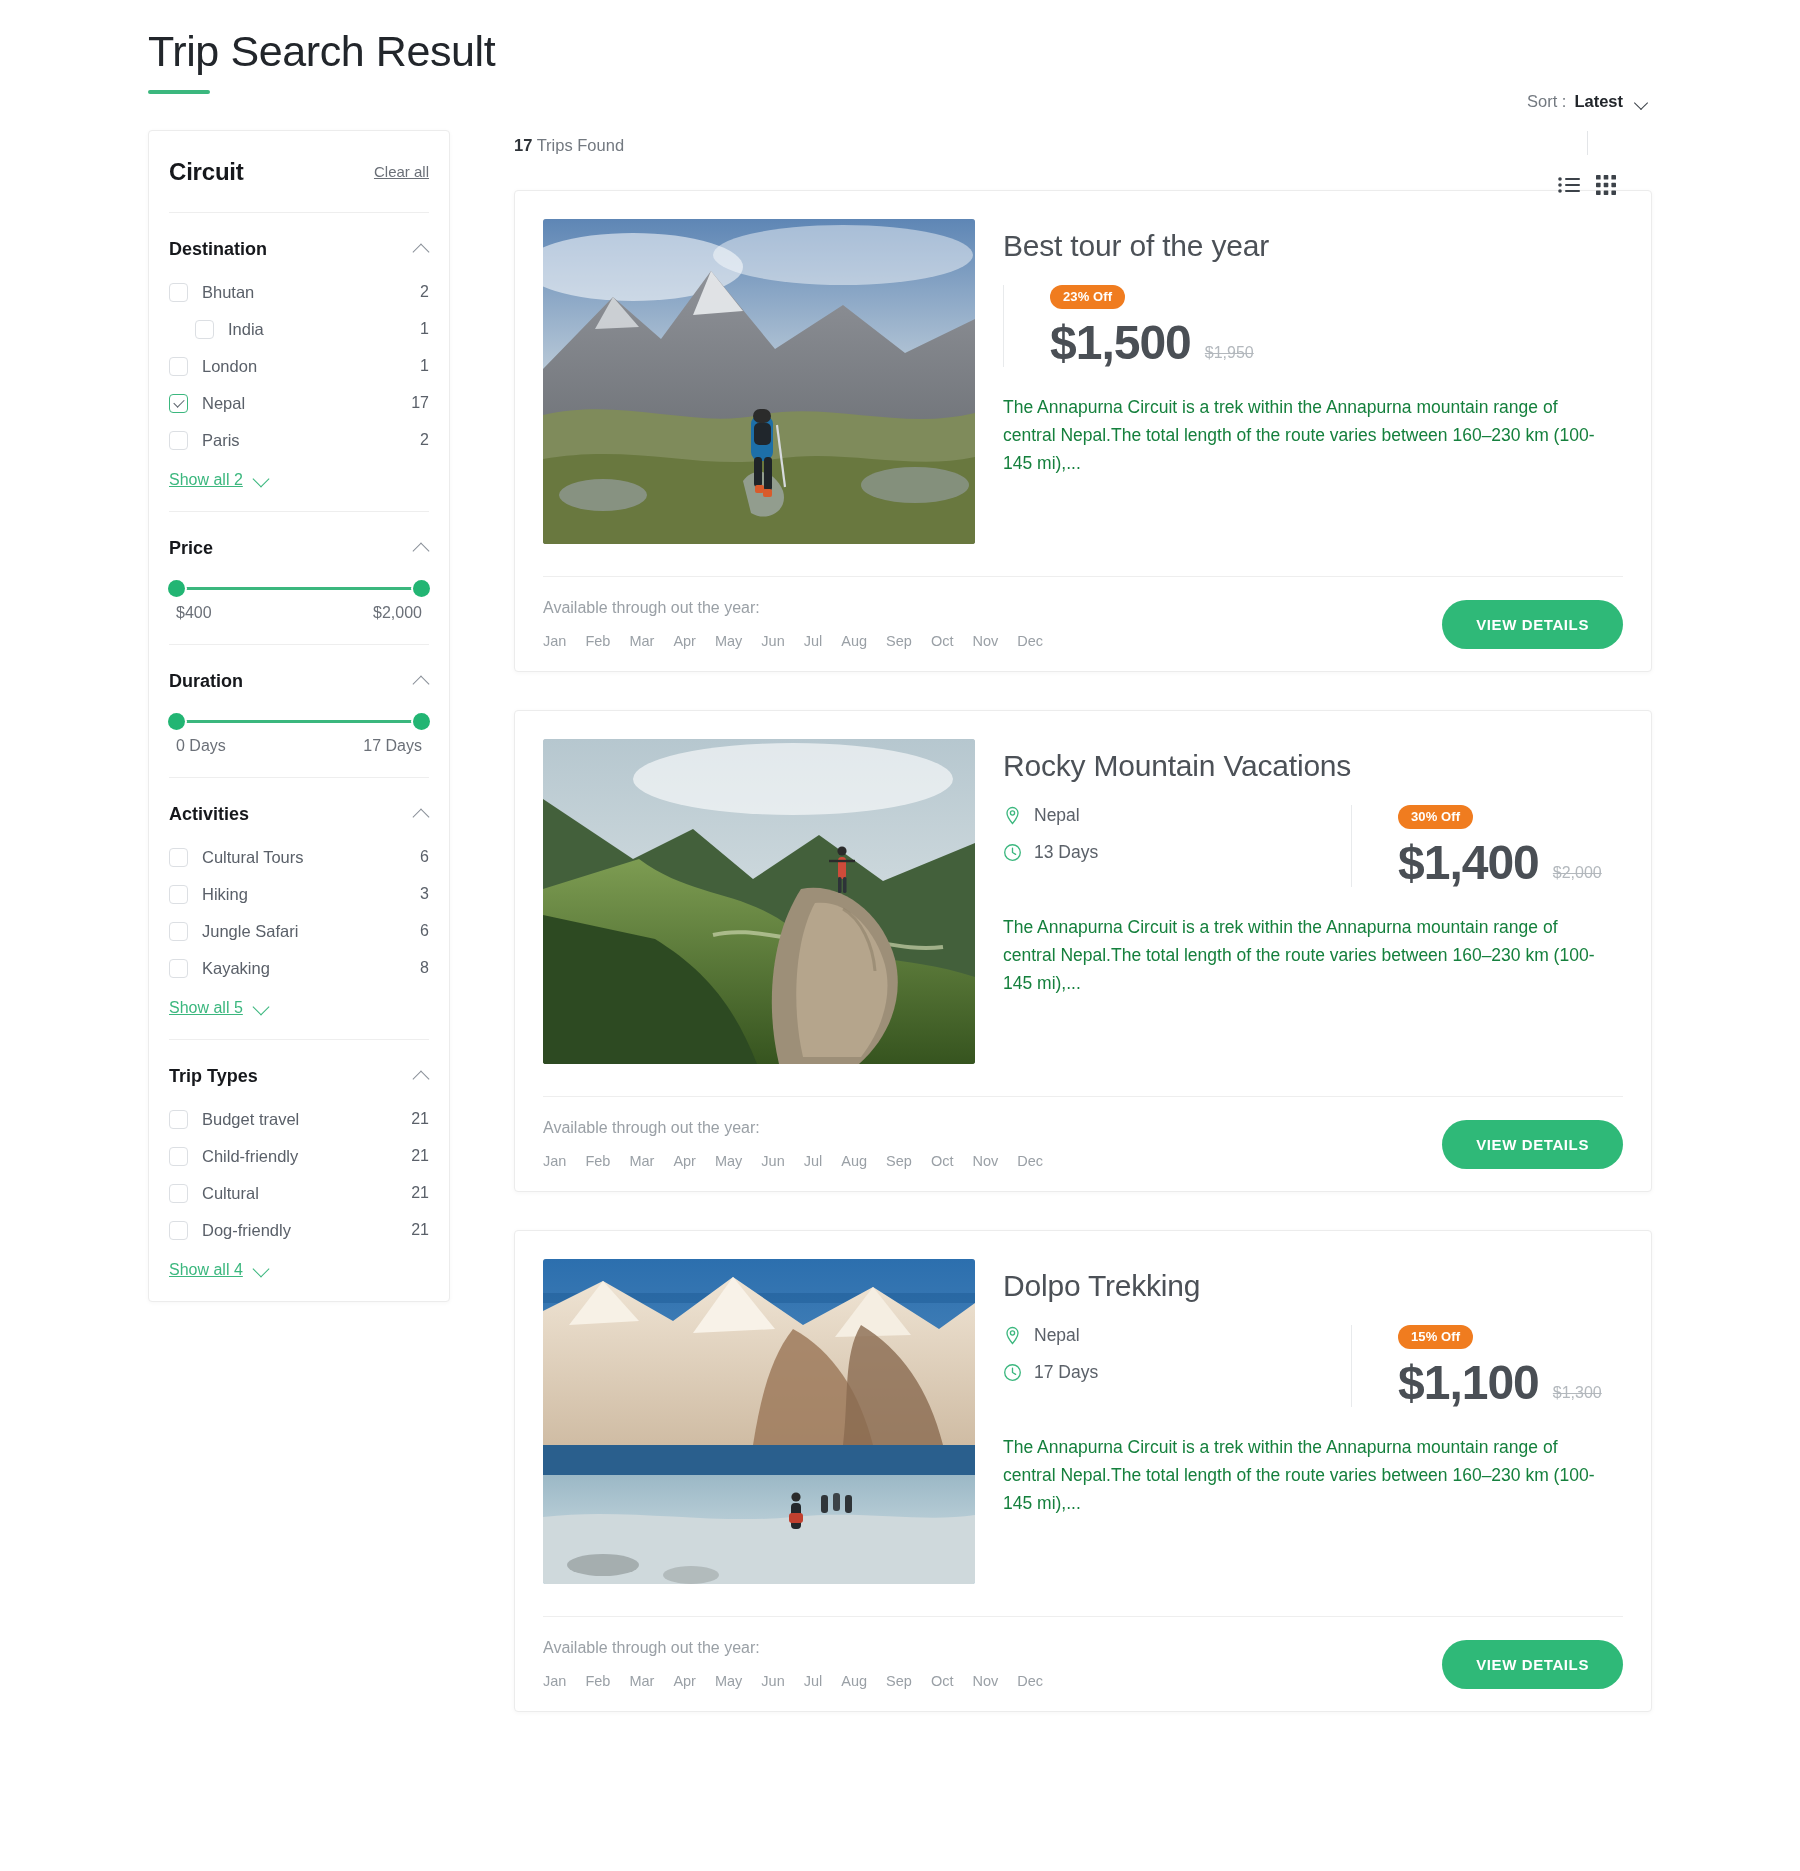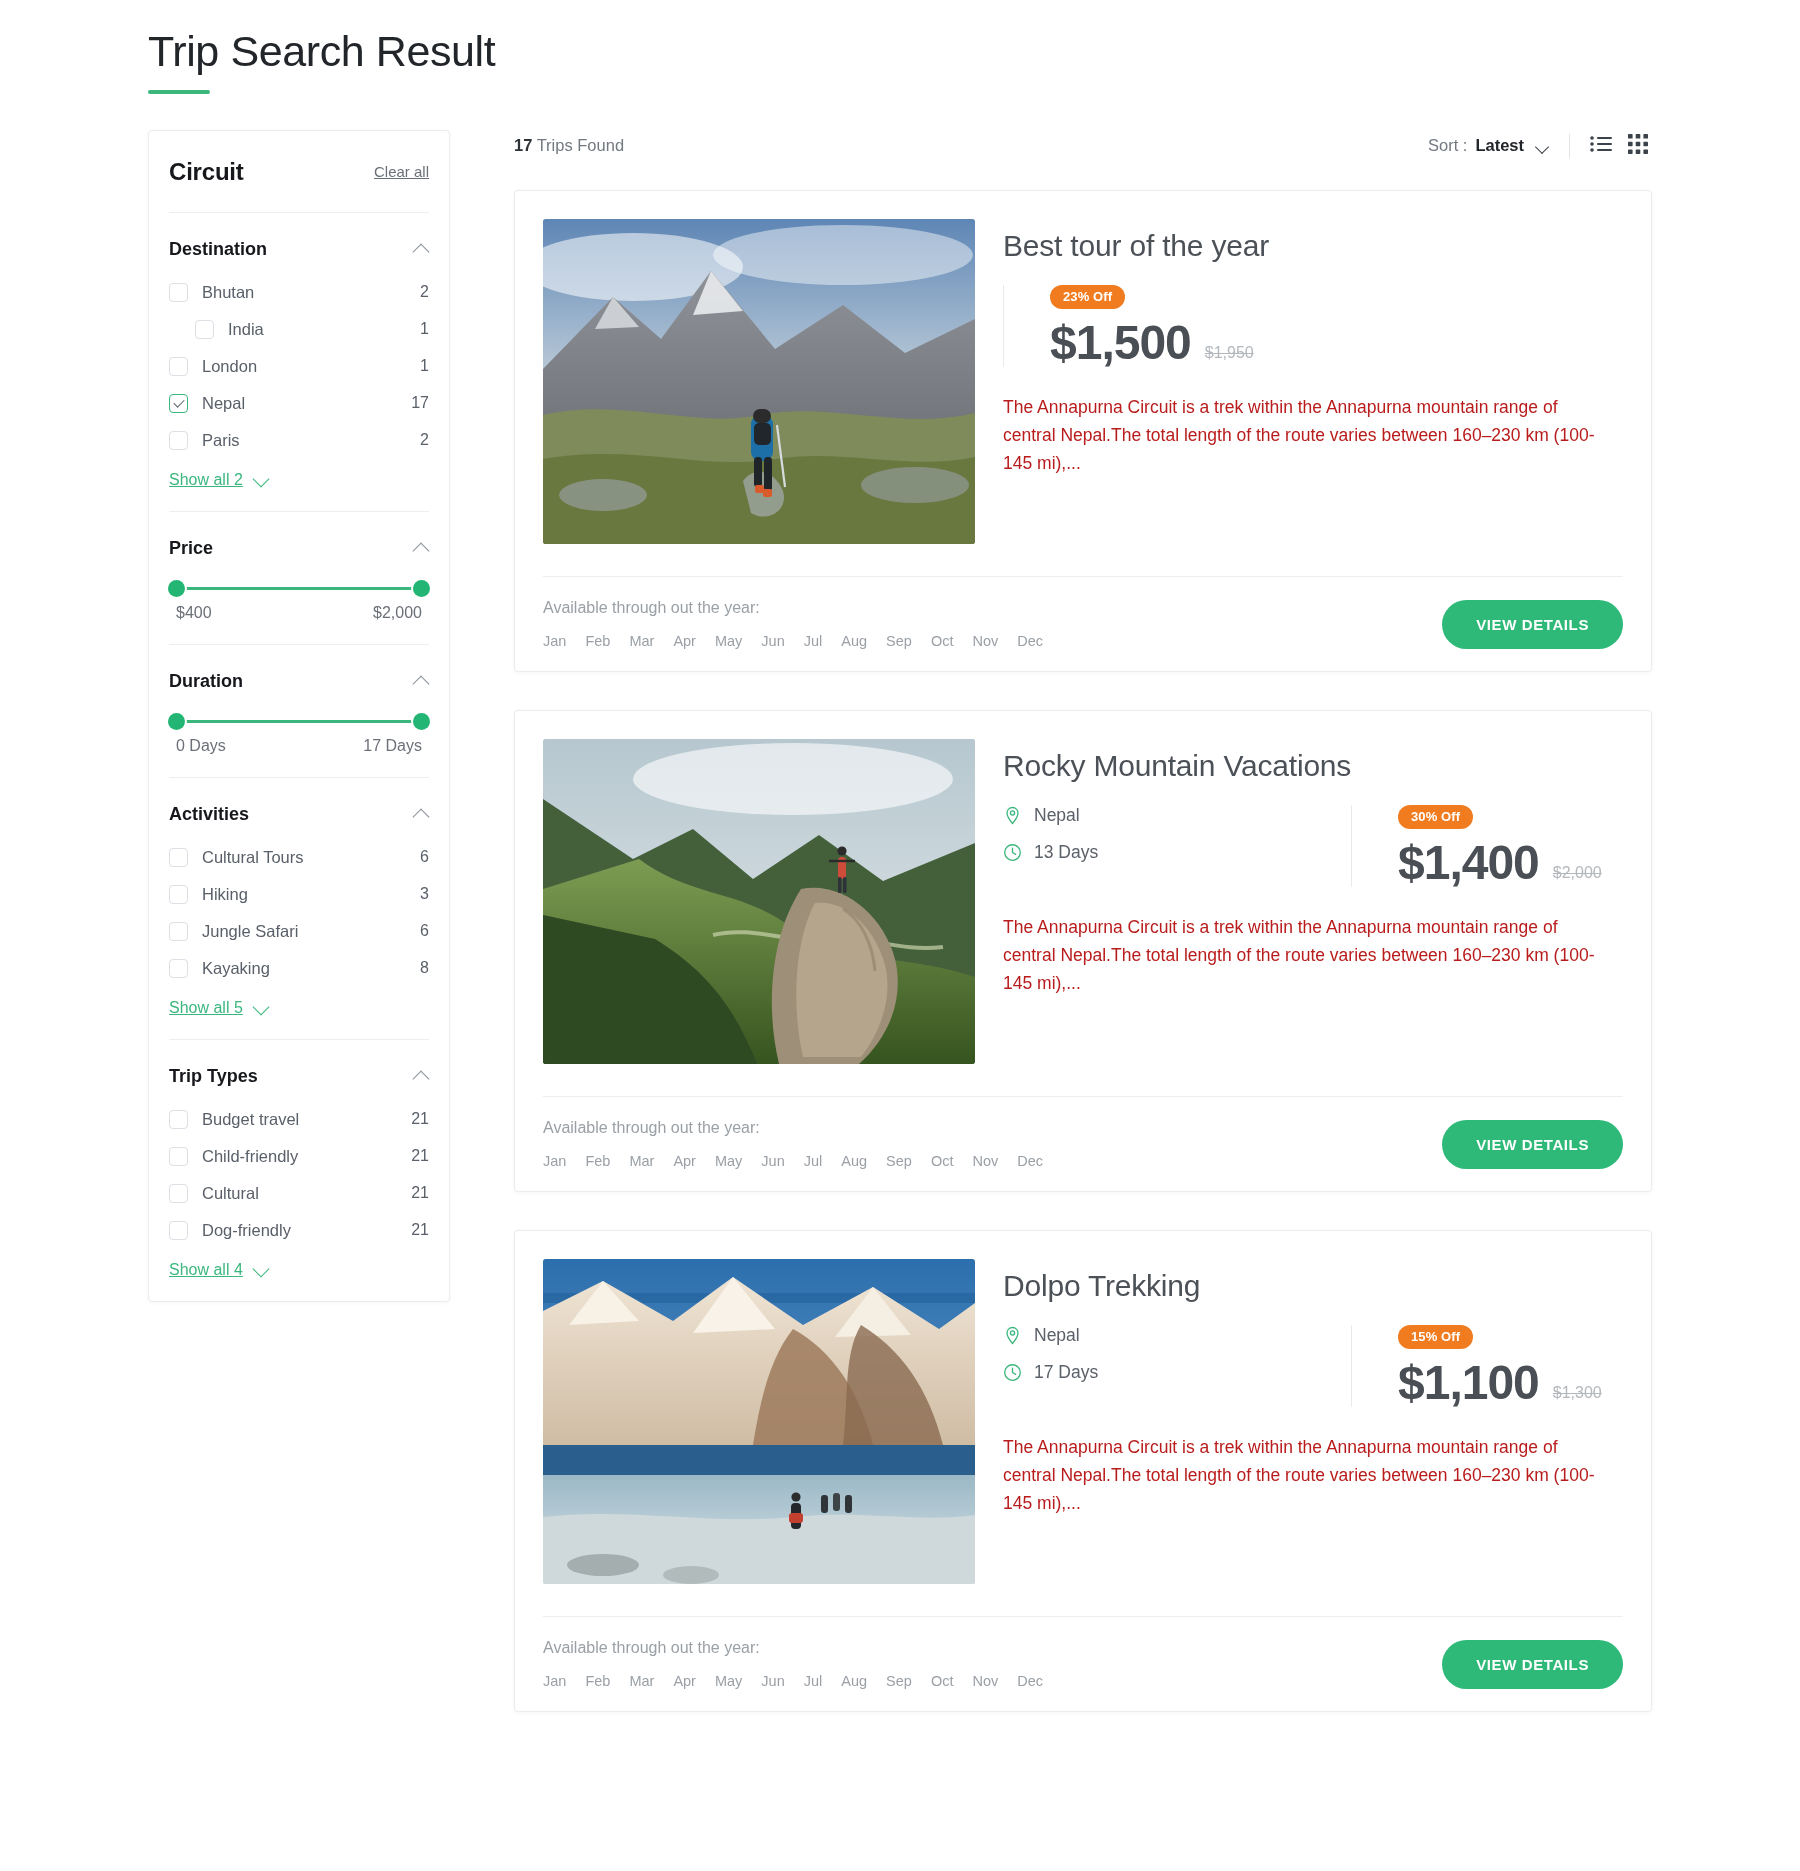--- a/index.html
+++ b/index.html
@@ -127,21 +127,21 @@
   }
 
   
   .results { flex: 1 1 auto; min-width: 0; }
   .results-bar {
     display: flex; align-items: center; justify-content: space-between;
     padding: 0 4px 0 0; height: 32px; margin-bottom: 28px;
   }
   .found { font-size: 16.5px; color: #737980; }
   .found b { color: #2e3338; font-weight: 700; }
-  .bar-right { display: flex; align-items: center; gap: 20px; }
+  .bar-right { display: flex; align-items: center; gap: 20px; flex-direction: column; }
   .sort-group { display: flex; align-items: center; gap: 8px; cursor: pointer; }
   .sort-lbl { font-size: 16.5px; color: #737980; }
   .sort-val { font-size: 16.5px; color: #22262b; font-weight: 700; }
   .sort-chev {
     width: 13px; height: 8px; position: relative; margin-left: 4px;
   }
   .sort-chev::before {
     content: ""; position: absolute; left: 1px; top: 0;
     width: 9px; height: 9px;
     border-right: 1.7px solid #3c4249;
@@ -193,21 +193,21 @@
   .price-row { display: flex; align-items: flex-end; gap: 14px; margin-top: 10px; }
   .price-now {
     font-size: 48px; font-weight: 700; color: #4a4f55; letter-spacing: -1px;
     line-height: 1;
   }
   .price-old {
     font-size: 16px; color: #b3b8bd; text-decoration: line-through;
     padding-bottom: 5px;
   }
   .desc {
-    margin-top: 26px; font-size: 17.5px; line-height: 1.62; color: #b91c1c;
+    margin-top: 26px; font-size: 17.5px; line-height: 1.62; color: #15803d;
     max-width: 600px;
   }
   .card-sep { border-top: 1px solid #eeeeee; margin: 32px 0 0 0; }
   .card-bottom {
     display: flex; align-items: flex-end; justify-content: space-between;
     padding-top: 22px;
   }
   .avail-label { font-size: 16px; color: #9aa0a6; margin-bottom: 16px; }
   .months { display: flex; gap: 19px; }
   .month { font-size: 14.5px; color: #9aa0a6; cursor: pointer; }

